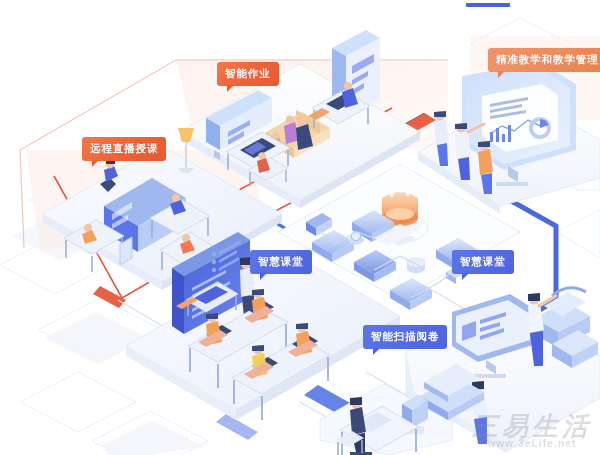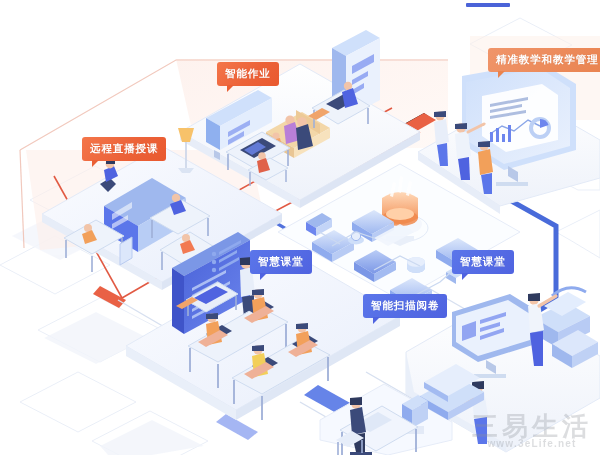--- a/index.html
+++ b/index.html
@@ -47,33 +47,34 @@
   #lbl-remote .tail{border-color:#ea5f34 transparent transparent transparent;}
   #lbl-homework{left:217px;top:62px;}
   #lbl-homework .tail{border-color:#ea5f34 transparent transparent transparent;}
   #lbl-precision{left:488px;top:48px;}
   #lbl-precision .tail{border-color:#e9834f transparent transparent transparent;}
 
   #lbl-classroom{left:250px;top:250px;}
   #lbl-classroom .tail{border-color:#4f63e0 transparent transparent transparent;}
   #lbl-bank{left:452px;top:250px;}
   #lbl-bank .tail{border-color:#4f63e0 transparent transparent transparent;}
-  #lbl-scan{left:363px;top:294px;}
+  #lbl-scan{left:363px;top:325px;}
   #lbl-scan .tail{border-color:#4f63e0 transparent transparent transparent;}
   #lbl-prepare{left:283px;top:371px;}
   #lbl-prepare .tail{border-color:#4f63e0 transparent transparent transparent;}
 
   
   #watermark{
     position:absolute;right:8px;bottom:6px;z-index:60;
     text-align:center;opacity:.30;user-select:none;
   }
   #wm-main{
     font-size:26px;font-weight:700;color:#8d9299;letter-spacing:4px;
     line-height:1;
+    font-style:italic;
   }
   #wm-sub{
     font-size:10px;font-weight:700;color:#8d9299;letter-spacing:1.2px;
     margin-top:0;line-height:1;
   }
   #topbar{
     position:absolute;left:466px;top:3px;width:44px;height:4px;
     background:#4a63d8;border-radius:1px;z-index:55;
   }
 </style>

